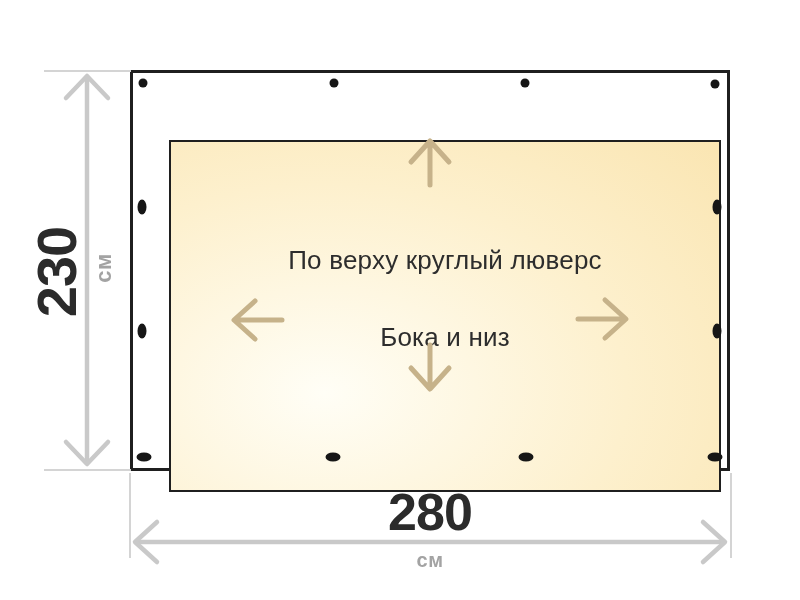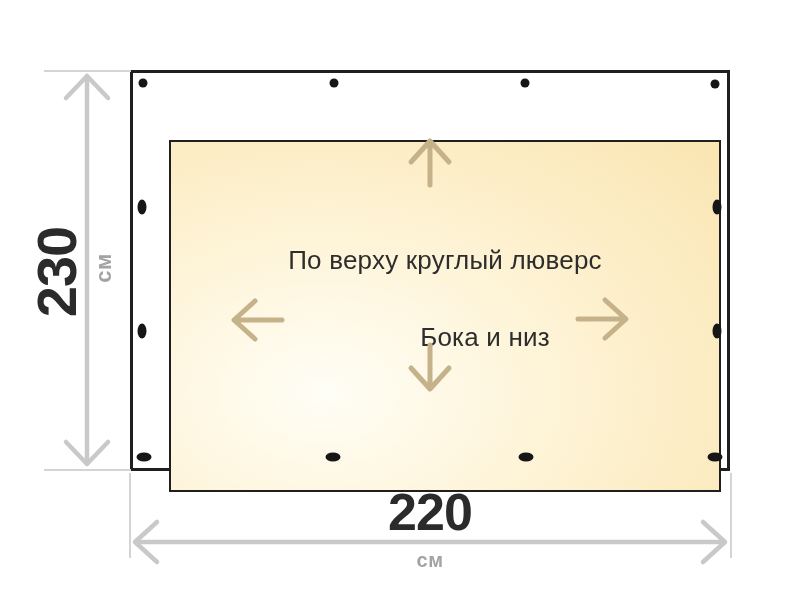--- a/index.html
+++ b/index.html
@@ -40,21 +40,21 @@
   .fabric-label {
     position: absolute;
     left: 0; width: 100%;
     text-align: center;
     color: var(--label-text, #2d2d2d);
     font-size: 26px;
     line-height: 31px;
     letter-spacing: 0.2px;
   }
   .label-top   { top: 103px; }
-  .label-sides { top: 180px; padding-left: 40px; }
+  .label-sides { top: 180px; }
   
   .dim-text {
     position: absolute;
     white-space: nowrap;
     font-weight: bold;
   }
   .dim-value {
     color: var(--value-text, #2b2b2b);
     letter-spacing: -1px;
   }
@@ -153,16 +153,16 @@
 
     <path class="guide-line" d="M130,473 L130,558"></path>
     <path class="guide-line" d="M731,473 L731,558"></path>
     <path class="dim-line" d="M138,542 L722,542"></path>
     <path class="dim-line" d="M157,522 L135,542 L157,562"></path>
     <path class="dim-line" d="M703,522 L725,542 L703,562"></path>
   </svg>
 
   <div class="dim-text dim-value height-value">230</div>
   <div class="dim-text dim-unit height-unit">см</div>
-  <div class="dim-text dim-value width-value">220</div>
+  <div class="dim-text dim-value width-value">280</div>
   <div class="dim-text dim-unit width-unit">см</div>
 
 </div>
 
 </body></html>

